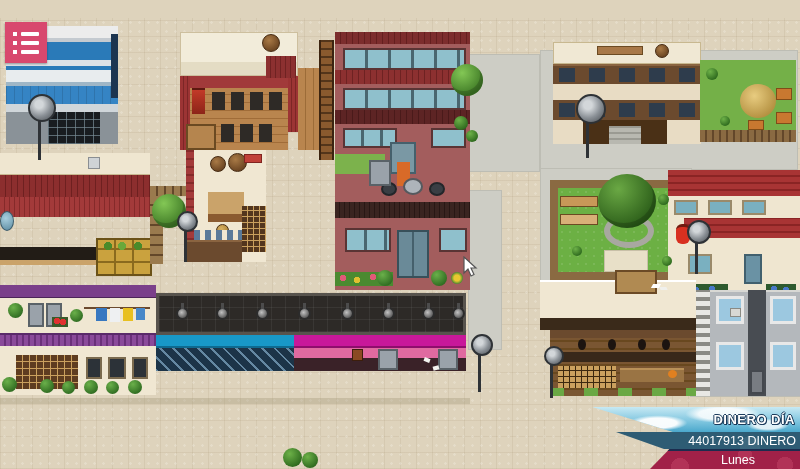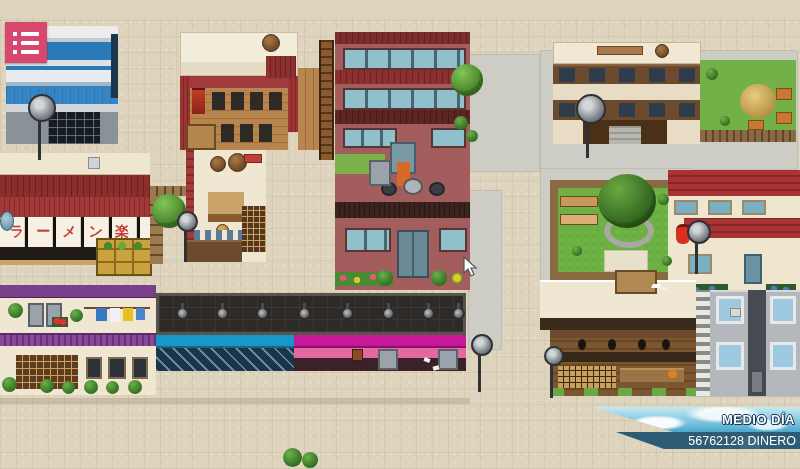--- a/index.html
+++ b/index.html
@@ -153,23 +153,20 @@
       <div class="b" style="left:48px;top:60px;width:16px;height:10px;background:#c87830;border:1px solid #804c18;"></div>
       <div class="bush" style="left:6px;top:8px;width:12px;height:12px;"></div>
       <div class="bush" style="left:20px;top:56px;width:10px;height:10px;"></div>
     </div>
 
     <div class="b" style="left:0;top:135px;width:150px;height:112px;">
       <div class="b" style="left:0;top:0;width:150px;height:22px;background:#efe6d0;box-shadow:inset 0 -1px 0 #c8b890;"></div>
       <div class="b" style="left:88px;top:4px;width:12px;height:12px;background:#cfd3d6;border:1px solid #8a8e92;"></div>
       <div class="b" style="left:0;top:22px;width:150px;height:22px;background:repeating-linear-gradient(90deg,#8c2e2e 0 5px,#6e2020 5px 6px);box-shadow:0 2px 0 rgba(0,0,0,.25);"></div>
       <div class="b" style="left:0;top:44px;width:150px;height:20px;background:repeating-linear-gradient(90deg,#a33a3a 0 4px,#852a2a 4px 5px);"></div>
-      <div class="b" style="left:0;top:64px;width:150px;height:30px;background:repeating-linear-gradient(90deg,#f6f1e4 0 24px,#d8d2c2 24px 25px,#17110c 25px 28px);display:flex;align-items:center;">
-        <span style="font-size:14px;font-weight:bold;color:#c23a30;letter-spacing:12px;padding-left:10px;white-space:nowrap;">ラーメン楽</span>
-      </div>
       <div class="b" style="left:0;top:94px;width:150px;height:18px;background:#221c16;box-shadow:inset 0 -5px 0 #caa36a;"></div>
       <div class="b" style="left:0;top:58px;width:14px;height:20px;border-radius:50%;background:radial-gradient(circle at 40% 35%,#a8cede,#5a8aa0);border:1px solid #3c5c6c;"></div>
     </div>
 
     <div class="b" style="left:96px;top:220px;width:56px;height:38px;border:2px solid #6b5218;background:
       radial-gradient(circle 4px at 10px 6px,#4a8a2a 0 4px,transparent 4px),
       radial-gradient(circle 4px at 24px 6px,#6aa83a 0 4px,transparent 4px),
       radial-gradient(circle 4px at 40px 6px,#4a8a2a 0 4px,transparent 4px),
       repeating-linear-gradient(90deg,transparent 0 16px,#8a6a1e 16px 18px),
       repeating-linear-gradient(0deg,transparent 0 11px,#8a6a1e 11px 13px),#caa23e;"></div>
@@ -325,24 +322,27 @@
     <div class="b" style="left:424px;top:340px;width:6px;height:4px;background:#f4f4f0;transform:rotate(20deg);"></div>
     <div class="b" style="left:433px;top:348px;width:6px;height:4px;background:#f4f4f0;transform:rotate(-15deg);"></div>
 
     <div class="menu-btn">
       <div class="menu-line"></div>
       <div class="menu-line"></div>
       <div class="menu-line"></div>
     </div>
 
     <div class="hud-sky">
-      <span>MEDIO DÍA</span>
+      <span>DINERO DÍA</span>
     </div>
     <div class="hud-money">
-      <span>56762128 DINERO</span>
+      <span>44017913 DINERO</span>
+    </div>
+    <div class="hud-day">
+      <span>Lunes</span>
     </div>
 
     <div class="cursor" style="left:462px;top:238px;">
       <svg width="16" height="22" viewBox="0 0 16 22">
         <path d="M2,1 L2,17 L6,13 L9,20 L12,18.5 L9,12 L14,12 Z" fill="#ffffff" stroke="#555" stroke-width="1.2"></path>
       </svg>
     </div>
 
   </div>
 </div>

